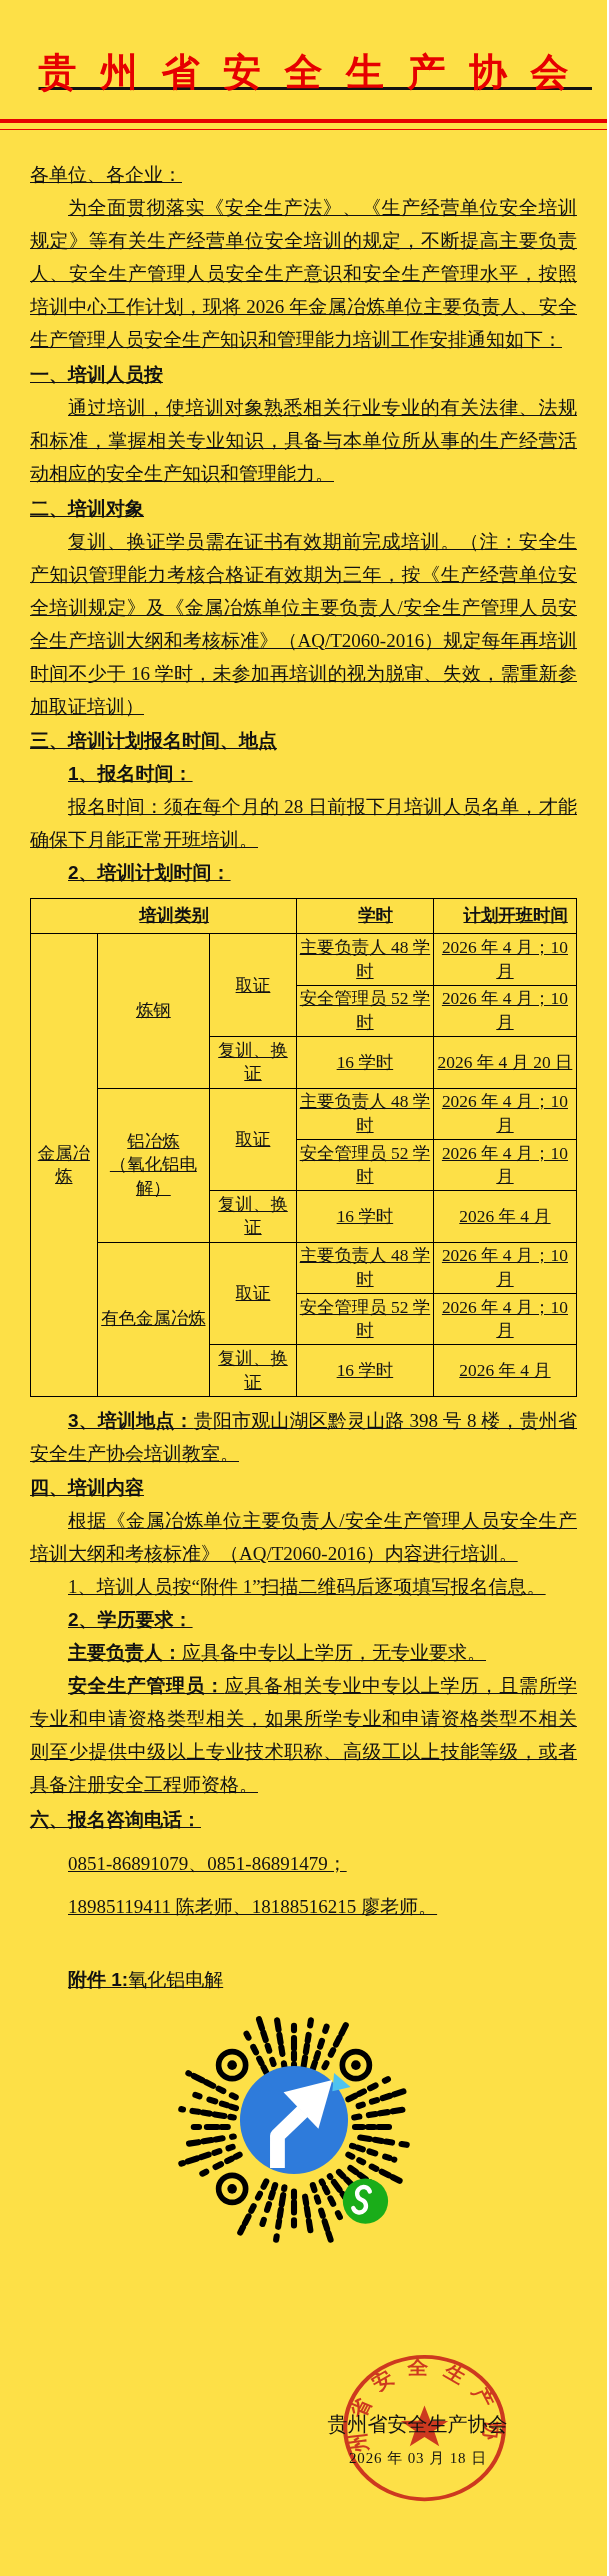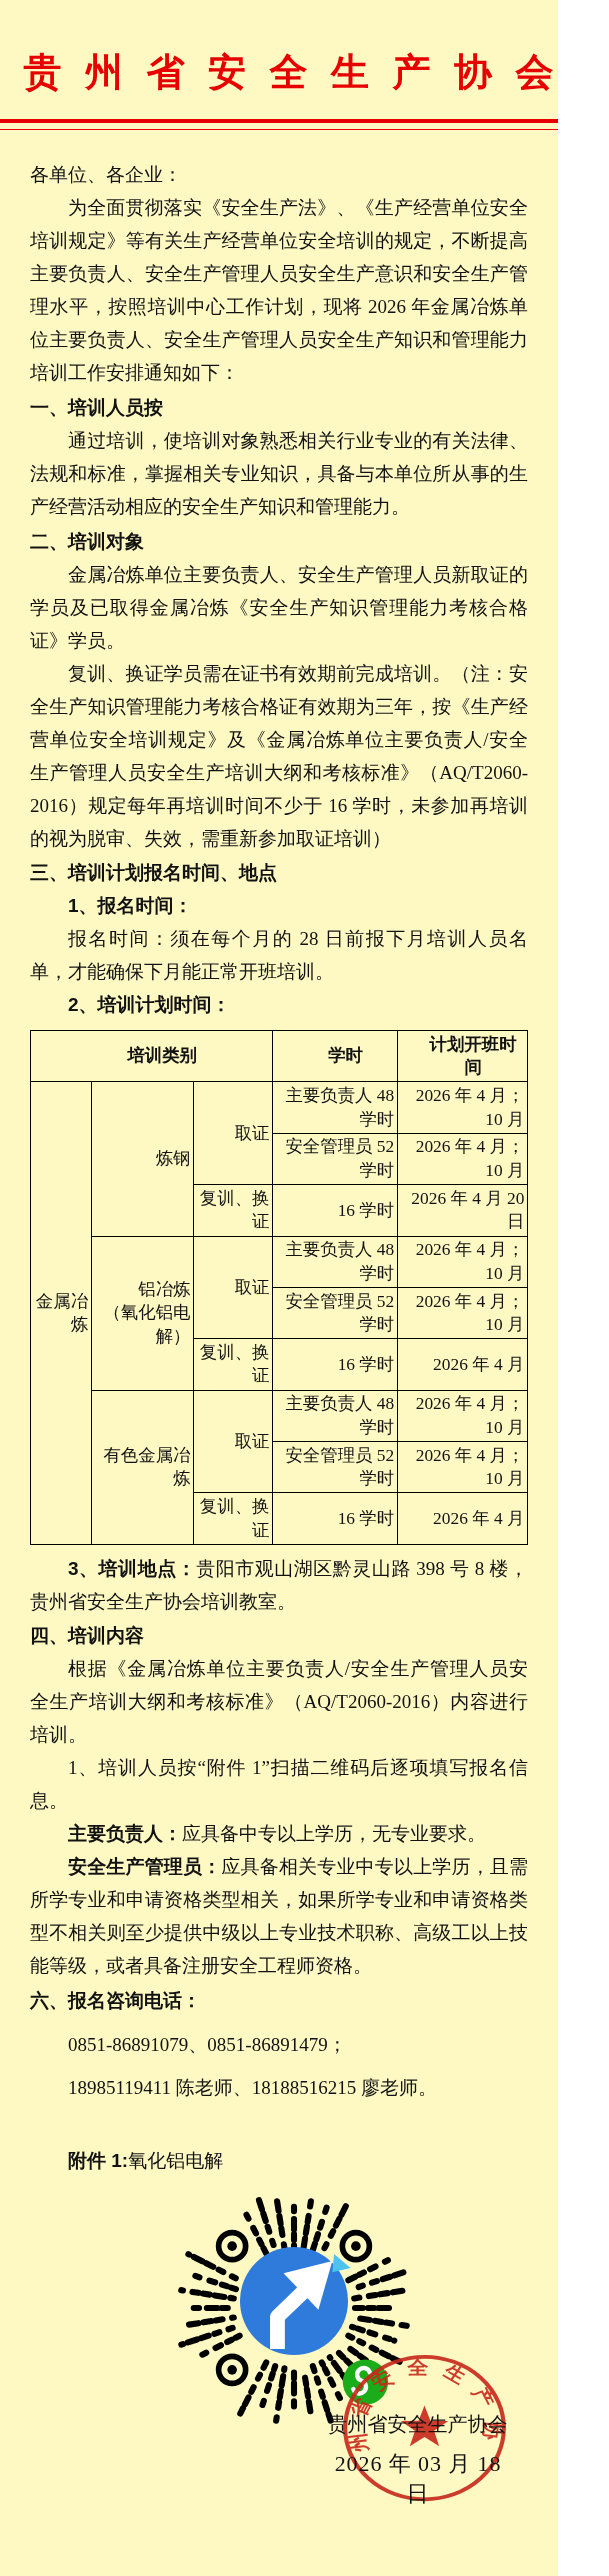--- a/index.html
+++ b/index.html
@@ -1,22 +1,23 @@
 <!DOCTYPE html>
 <html style="font-size:14px"><head>
 <meta charset="utf-8">
 <style>
   html,body{margin:0;padding:0;background:#ffffff;}
   .page{
     position:relative;
-    width:558px;height:2576px;
-    background:#fef9c3;
+    width:607px;height:2576px;
+    background:#fde047;
     overflow:hidden;
     font-family:"Liberation Serif","DejaVu Serif",serif;
     color:#121212;
+    text-decoration:underline;
   }
   
   .org-title{
     margin-top:44px;
     text-align:center;
     font-size:38px;
     font-weight:bold;
     color:#e60000;
     letter-spacing:23.5px;
     text-indent:23.5px;
@@ -70,63 +71,62 @@
     padding:1.7px 2.6px;
     font-weight:normal;
     line-height:23.5px;
   }
   table.sched th{
     font-family:"Liberation Sans","DejaVu Sans",sans-serif;
     font-weight:bold;
     height:31px;
     padding-left:24px;
   }
-  table.sched td{height:27px;text-align:right;}
+  table.sched td{height:27px;}
   td.pre{white-space:pre-line;}
   
   .phone{margin-top:10.4px !important;}
   .attach{margin-top:40px !important;}
   .attach .lbl{font-size:19px;}
   
   .qr-wrap{margin:8.7px 0 0 142px;width:244px;height:244px;}
   
   .seal{
     position:absolute;left:341px;top:2353px;
     width:167px;height:150px;
     opacity:0.9;
     z-index:1;
   }
   .f-org{
     position:absolute;left:320px;top:2411px;width:195px;
     text-align:center;font-size:20px;z-index:2;
   }
   .f-date{
     position:absolute;left:329px;top:2449px;width:178px;
-    text-align:center;font-size:22px;letter-spacing:0.9px;z-index:2;
+    text-align:center;font-size:15px;letter-spacing:0.9px;z-index:2;
   }
 </style>
 </head>
 <body>
 
 <div class="page">
 
   <div class="org-title">贵州省安全生产协会</div>
   <div class="rule-thick"></div>
   <div class="rule-thin"></div>
 
 
   <div class="body">
     <p>各单位、各企业：</p>
     <p class="p-ind">为全面贯彻落实《安全生产法》、《生产经营单位安全培训规定》等有关生产经营单位安全培训的规定，不断提高主要负责人、安全生产管理人员安全生产意识和安全生产管理水平，按照培训中心工作计划，现将 2026 年金属冶炼单位主要负责人、安全生产管理人员安全生产知识和管理能力培训工作安排通知如下：</p>
 
     <p class="sec">一、培训人员按</p>
     <p class="p-ind">通过培训，使培训对象熟悉相关行业专业的有关法律、法规和标准，掌握相关专业知识，具备与本单位所从事的生产经营活动相应的安全生产知识和管理能力。</p>
 
     <p class="sec">二、培训对象</p>
-    <p class="p-ind">金属冶炼单位主要负责人、安全生产管理人员新取证的学员及已取得金属冶炼《安全生产知识管理能力考核合格证》学员。</p>
     <p class="p-ind">复训、换证学员需在证书有效期前完成培训。（注：安全生产知识管理能力考核合格证有效期为三年，按《生产经营单位安全培训规定》及《金属冶炼单位主要负责人/安全生产管理人员安全生产培训大纲和考核标准》（AQ/T2060-2016）规定每年再培训时间不少于 16 学时，未参加再培训的视为脱审、失效，需重新参加取证培训）</p>
 
     <p class="sec">三、培训计划报名时间、地点</p>
     <p class="sub">1、报名时间：</p>
     <p class="p-ind">报名时间：须在每个月的 28 日前报下月培训人员名单，才能确保下月能正常开班培训。</p>
     <p class="sub">2、培训计划时间：</p>
 
     <table class="sched">
       <colgroup>
         <col style="width:12.2%">
@@ -190,20 +190,21 @@
       </tr>
     </tbody>
       </table>
 
     <p class="p-ind"><span class="lbl">3、培训地点：</span><span>贵阳市观山湖区黔灵山路 398 号 8 楼，贵州省安全生产协会培训教室。</span></p>
 
     <p class="sec">四、培训内容</p>
     <p class="p-ind">根据《金属冶炼单位主要负责人/安全生产管理人员安全生产培训大纲和考核标准》（AQ/T2060-2016）内容进行培训。</p>
 
     <p class="p-ind">1、培训人员按“附件 1”扫描二维码后逐项填写报名信息。</p>
+    <p class="sub">2、学历要求：</p>
     <p class="p-ind"><span class="lbl">主要负责人：</span><span>应具备中专以上学历，无专业要求。</span></p>
     <p class="p-ind"><span class="lbl">安全生产管理员：</span><span>应具备相关专业中专以上学历，且需所学专业和申请资格类型相关，如果所学专业和申请资格类型不相关则至少提供中级以上专业技术职称、高级工以上技能等级，或者具备注册安全工程师资格。</span></p>
 
     <p class="sec">六、报名咨询电话：</p>
     <p class="p-ind phone">0851-86891079、0851-86891479；</p>
     <p class="p-ind phone">18985119411 陈老师、18188516215 廖老师。</p>
 
     <p class="p-ind attach"><span class="lbl">附件 1:</span><span>氧化铝电解</span></p>
 
     <div class="qr-wrap">

